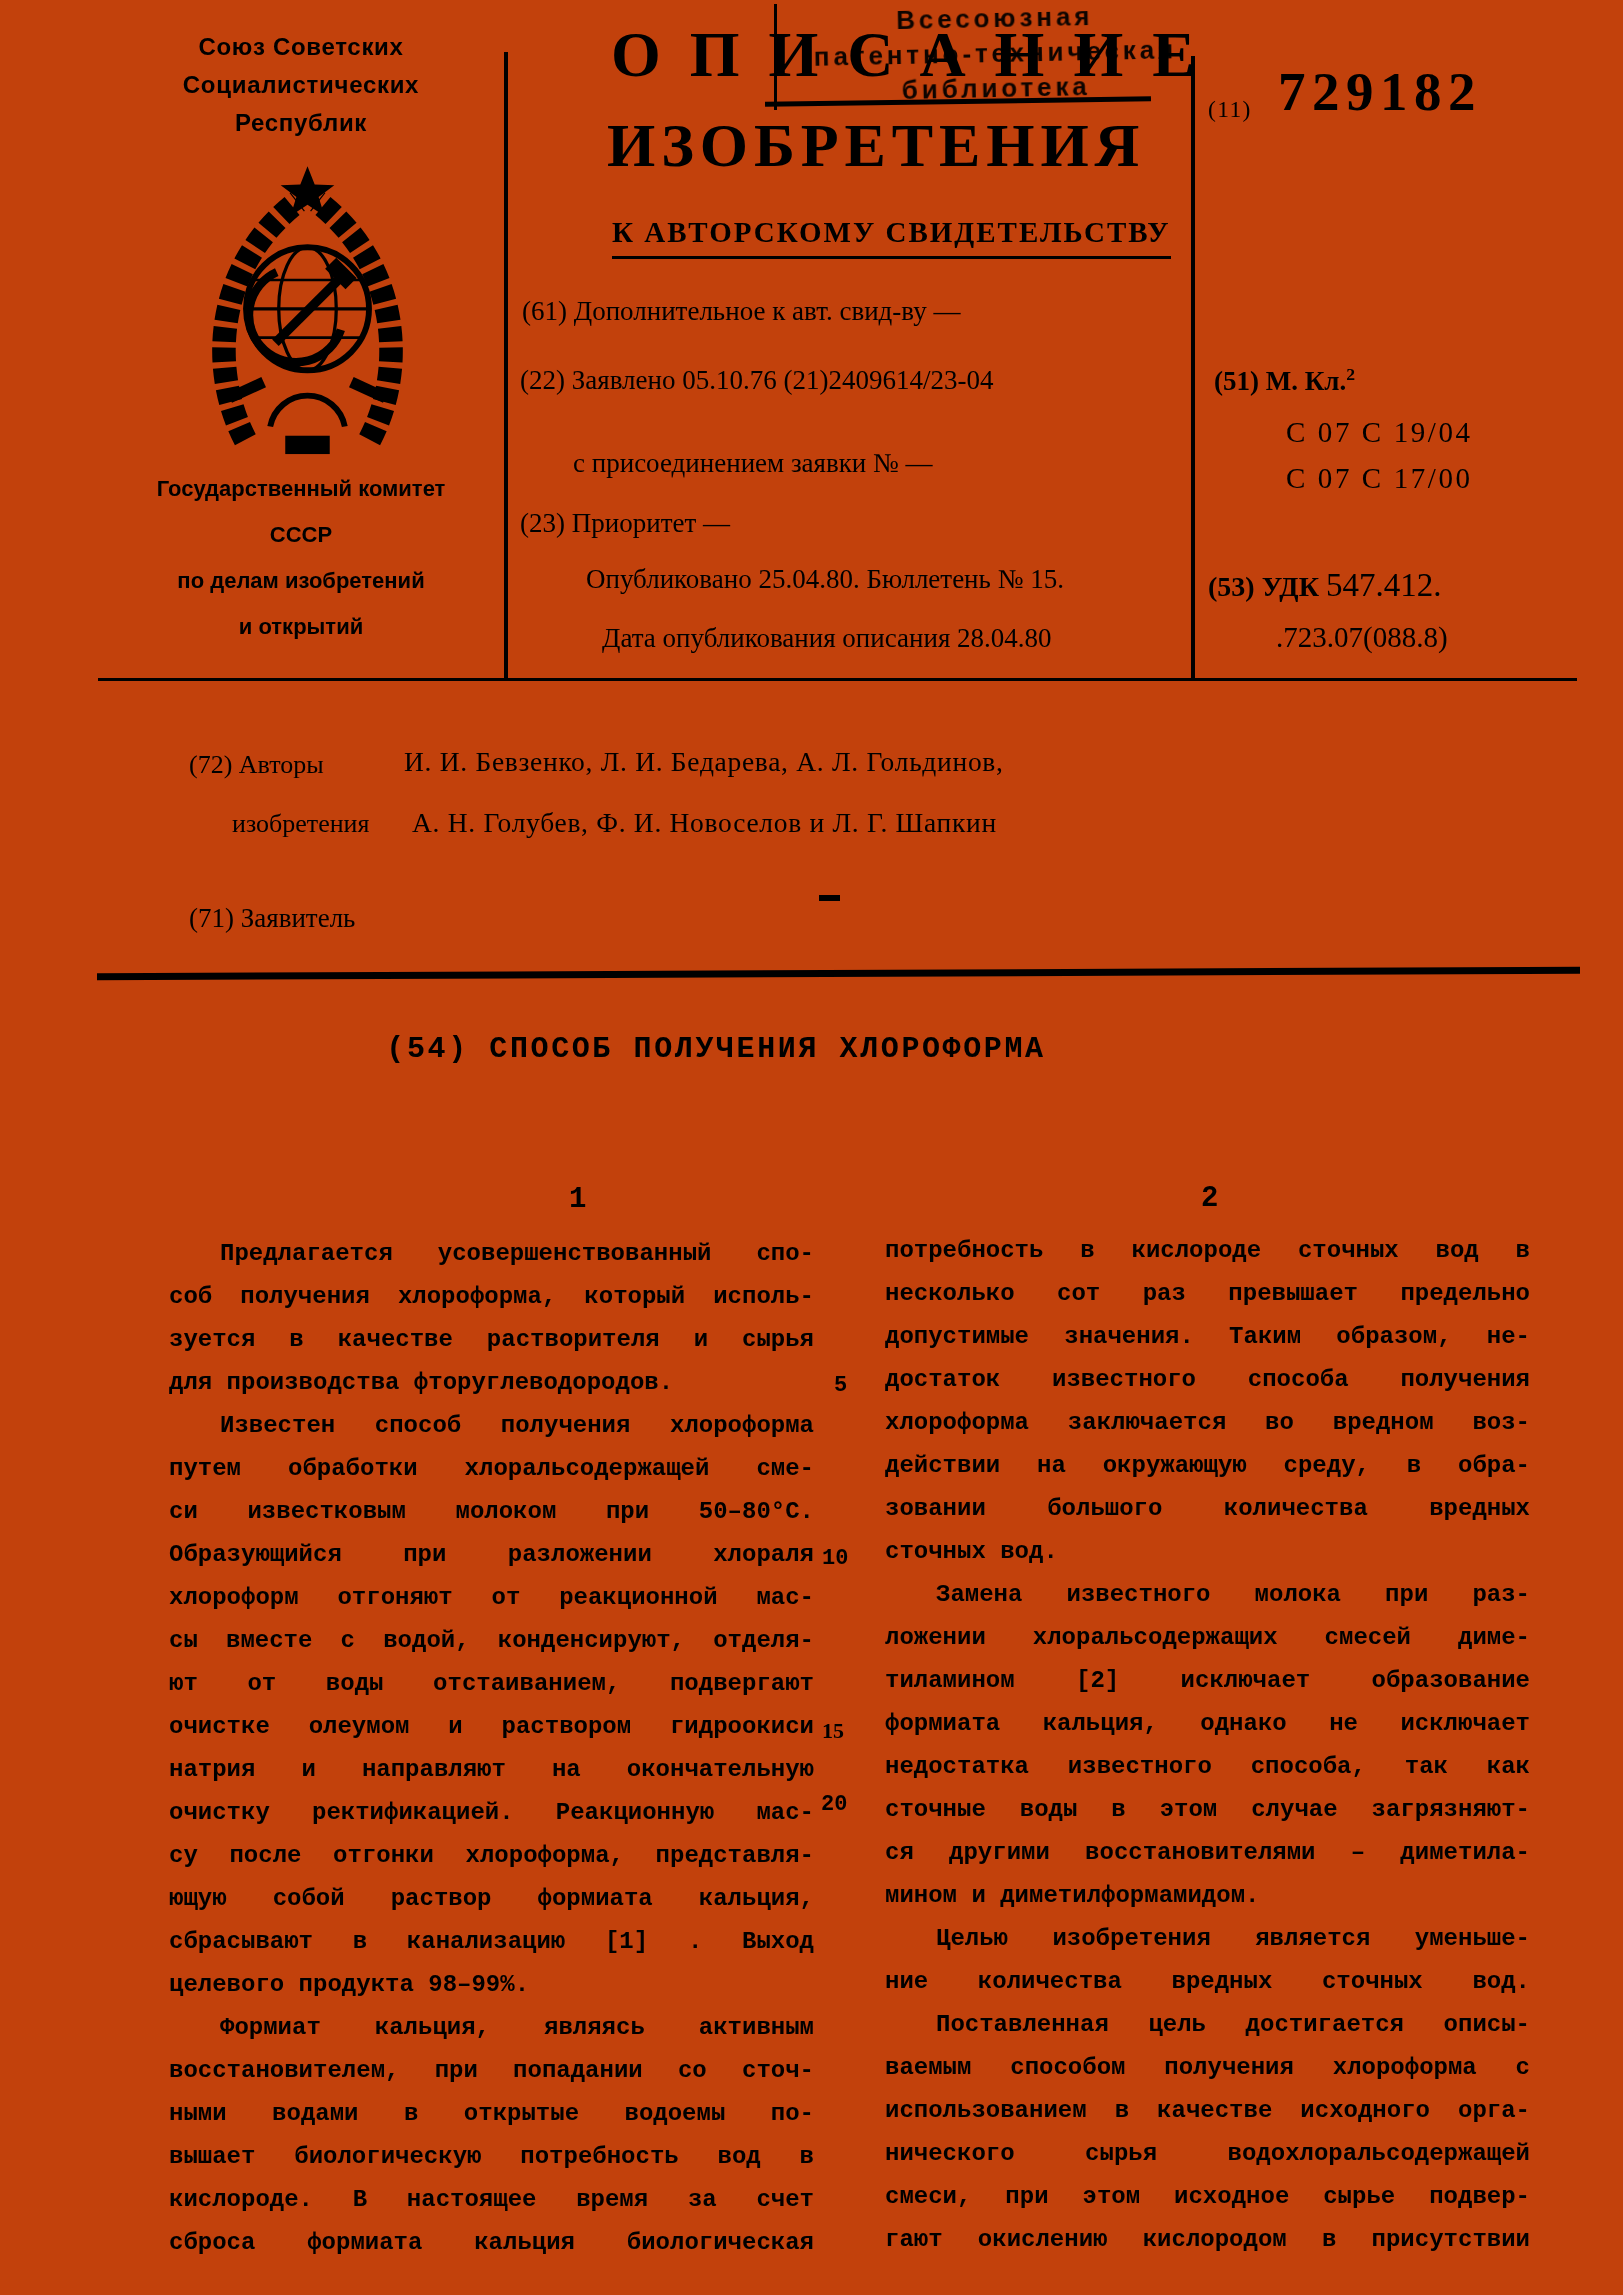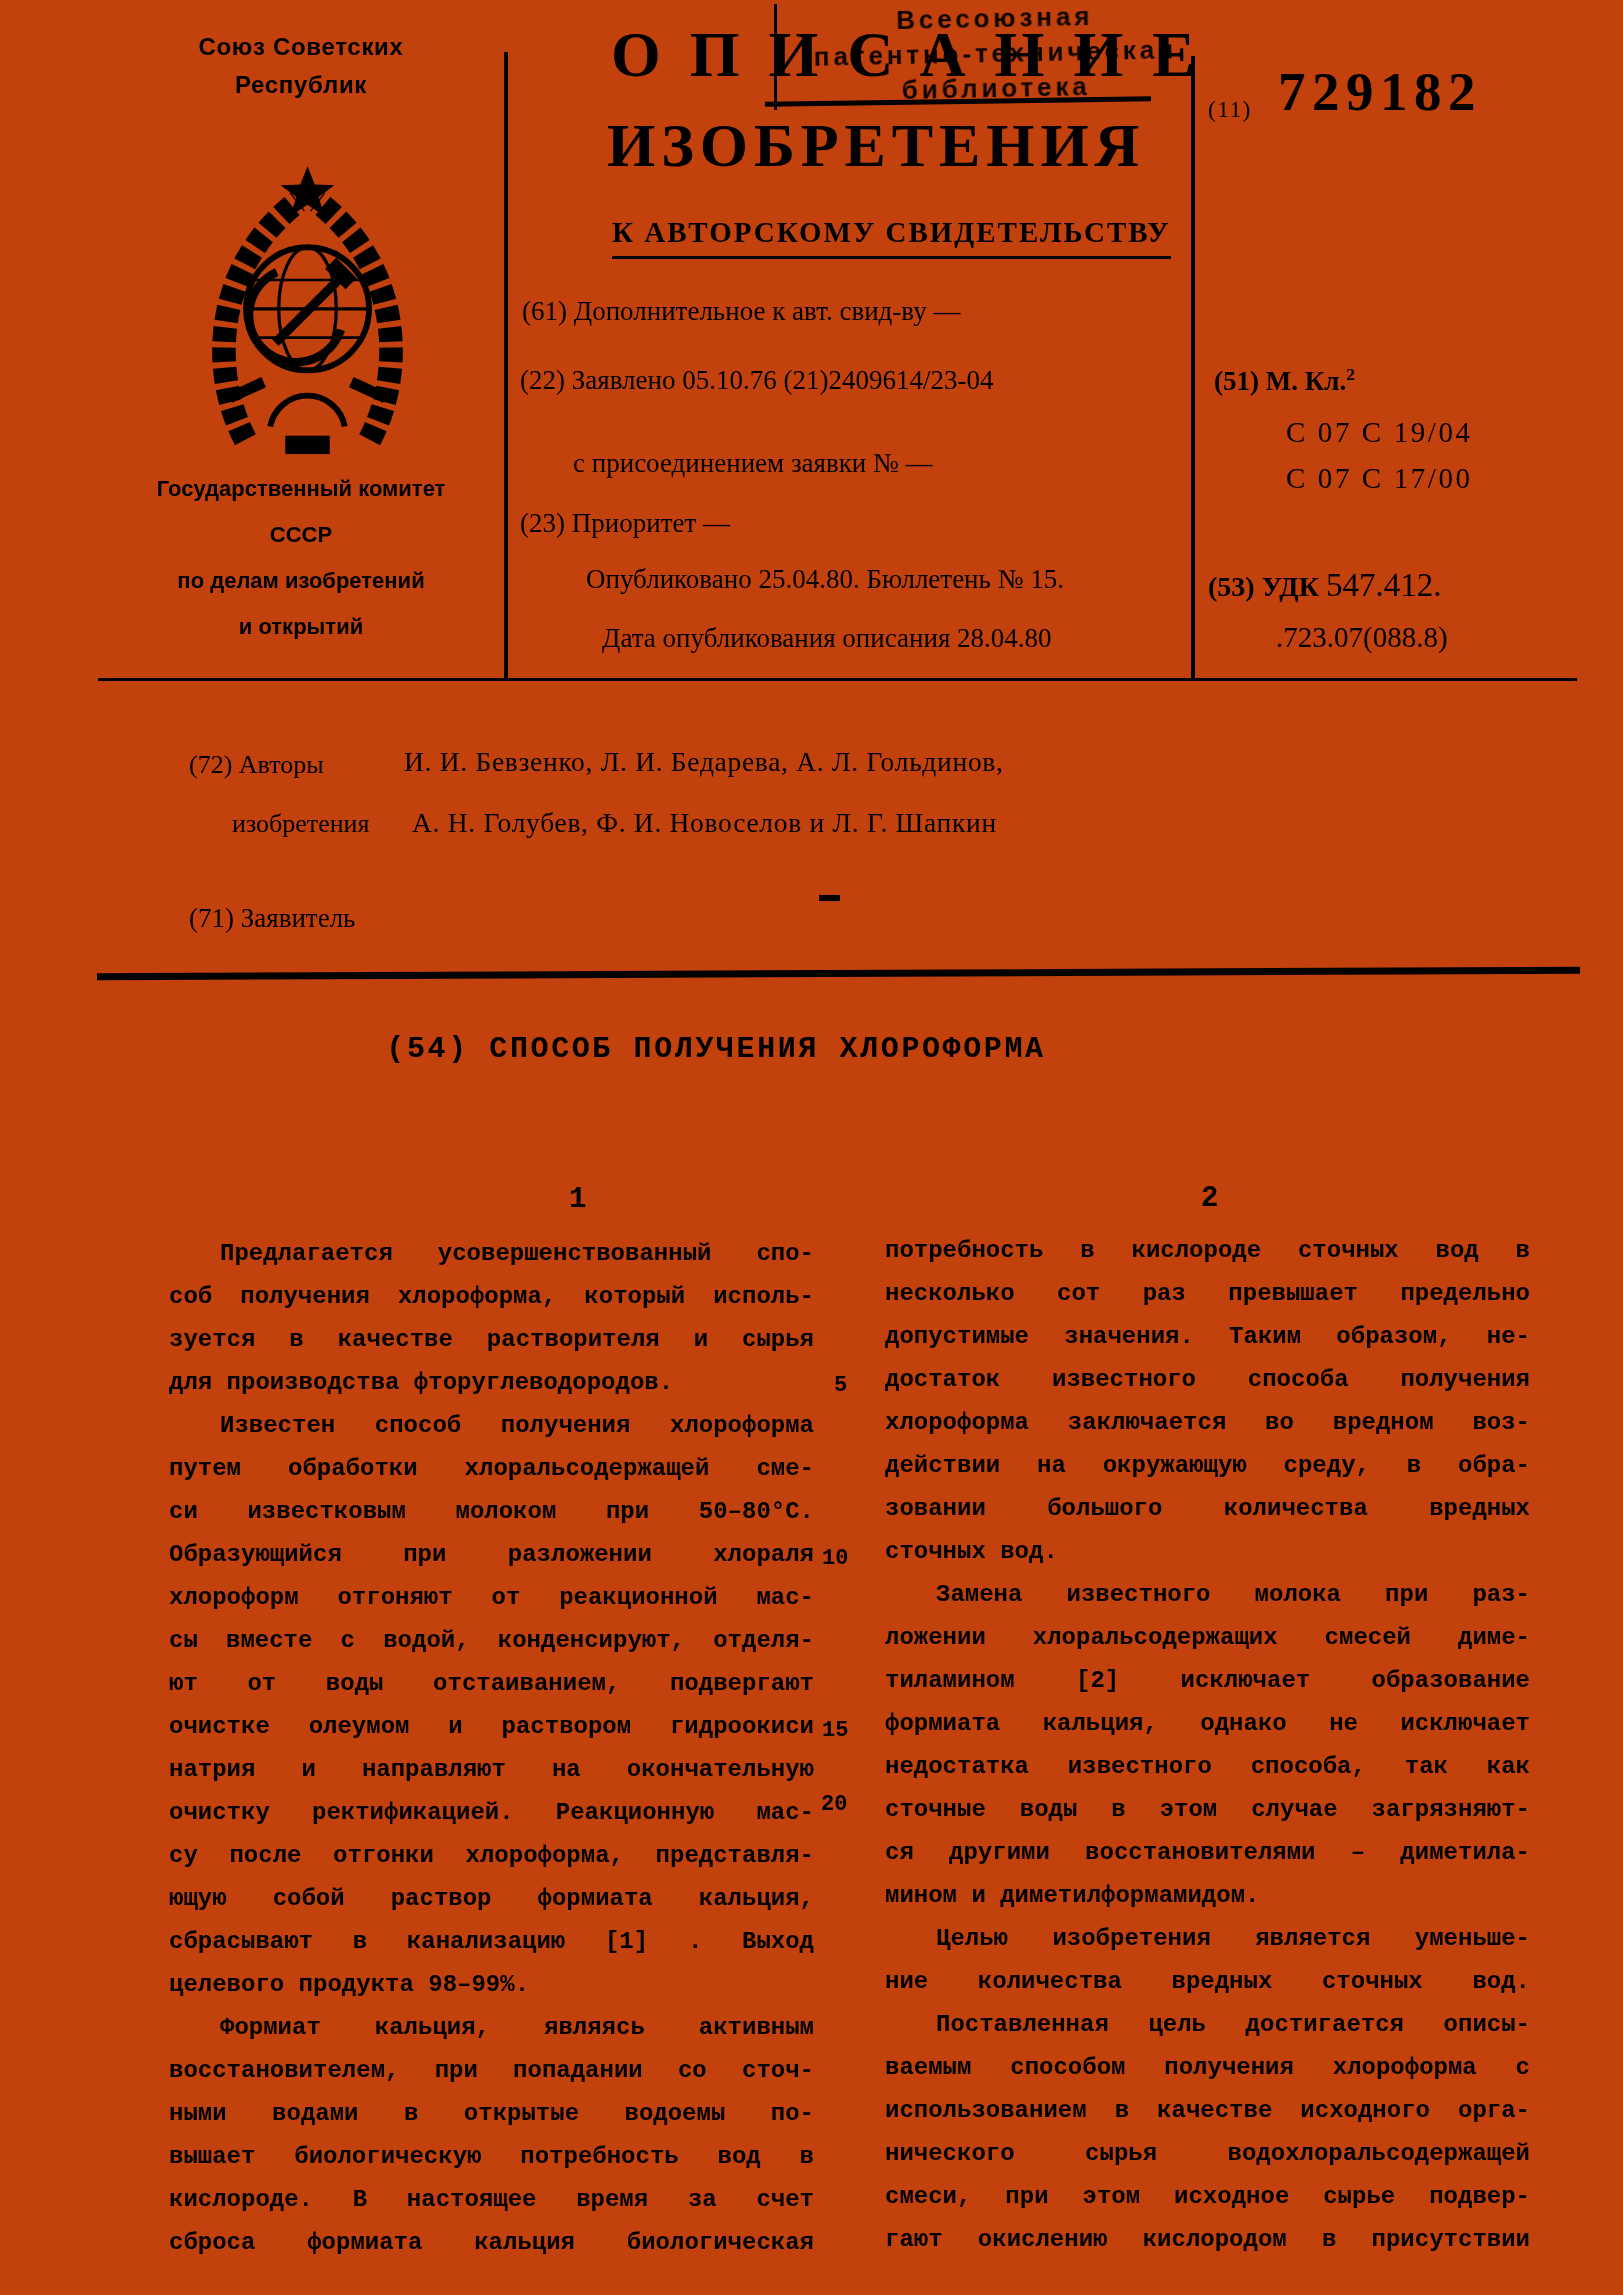--- a/index.html
+++ b/index.html
@@ -100,30 +100,31 @@
     height:43px;
     text-align:justify;
     text-align-last:justify;
     overflow:hidden;
   }
   .bline.rag{text-align-last:left;}
   .bline.ind{padding-left:51px;}
   .lineno{font:700 22px "Liberation Mono", monospace;}
   .ln5{left:834px;top:1373px;}
   .ln10{left:822px;top:1546px;}
-  .ln15{left:822px;top:1718px;}
+  .ln15{left:822px;top:1718px;font-family:Liberation Serif, serif;}
   .ln20{left:821px;top:1792px;}
 </style>
 </head>
 <body>
 
 <div class="page">
 
   <div class="abs union">
     <div>Союз Советских</div>
+    <div>Социалистических</div>
     <div>Республик</div>
   </div>
 
   <div class="abs emblem">
     <svg width="229" height="301" viewBox="0 0 350 460">
       <path d="M175 14 l11 28 30 1 -24 18 9 29 -26 -17 -26 17 9 -29 -24 -18 30 -1 z" fill="#000"></path>
       <path d="M80 432 C 26 330 30 168 160 68" fill="none" stroke="#000" stroke-width="36" stroke-dasharray="22 9"></path>
       <path d="M270 432 C 324 330 320 168 190 68" fill="none" stroke="#000" stroke-width="36" stroke-dasharray="22 9"></path>
       <circle cx="175" cy="232" r="94" fill="none" stroke="#000" stroke-width="9"></circle>
       <ellipse cx="175" cy="232" rx="44" ry="94" fill="none" stroke="#000" stroke-width="5"></ellipse>

